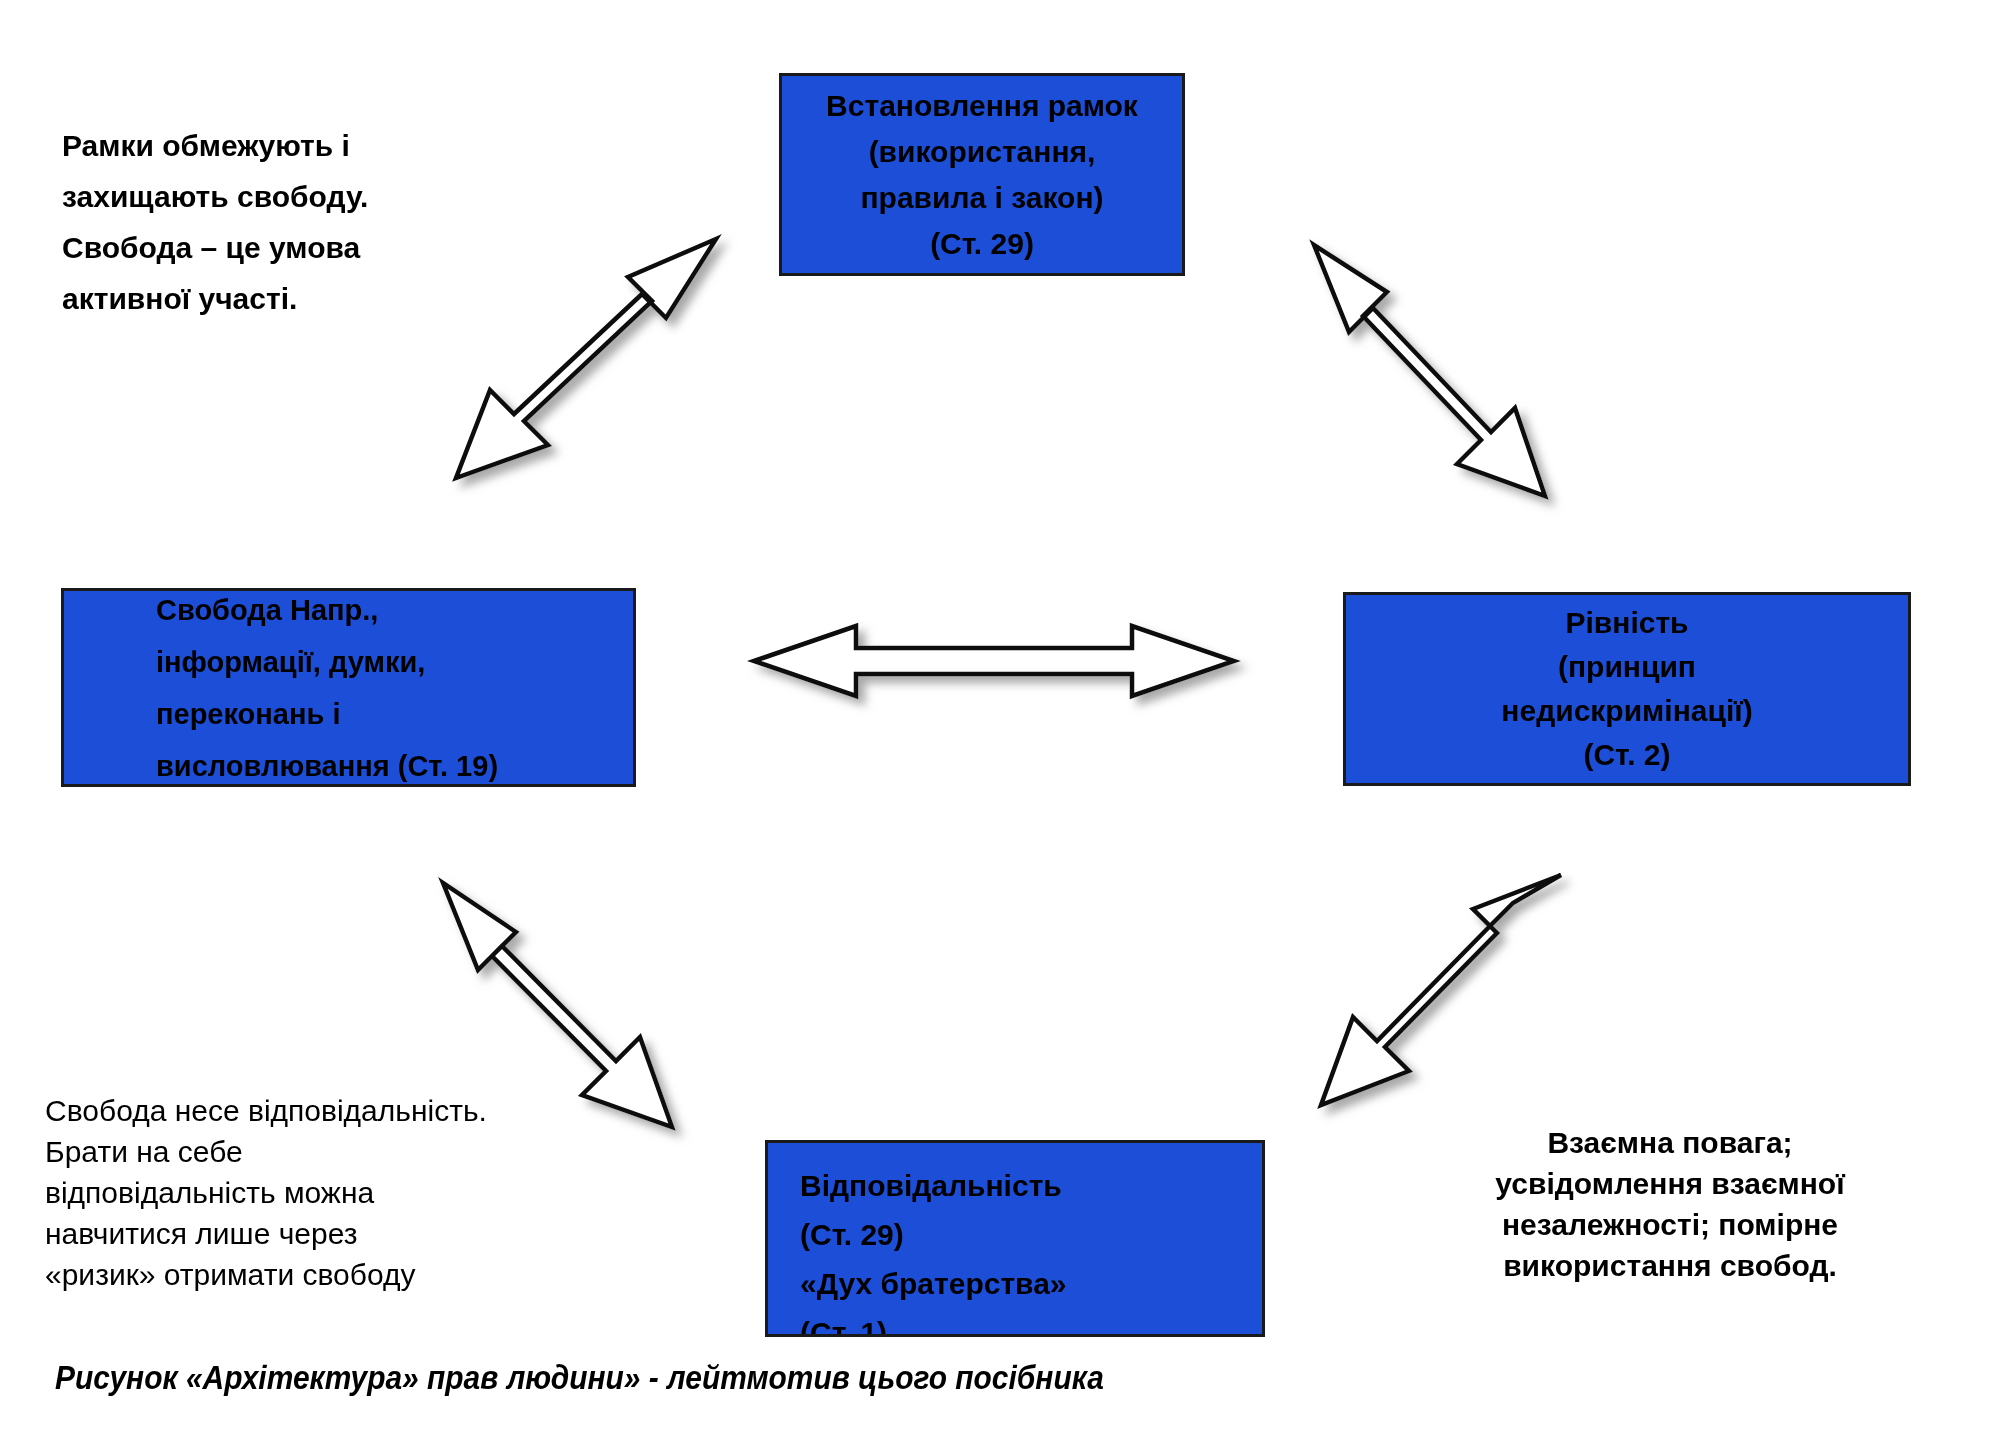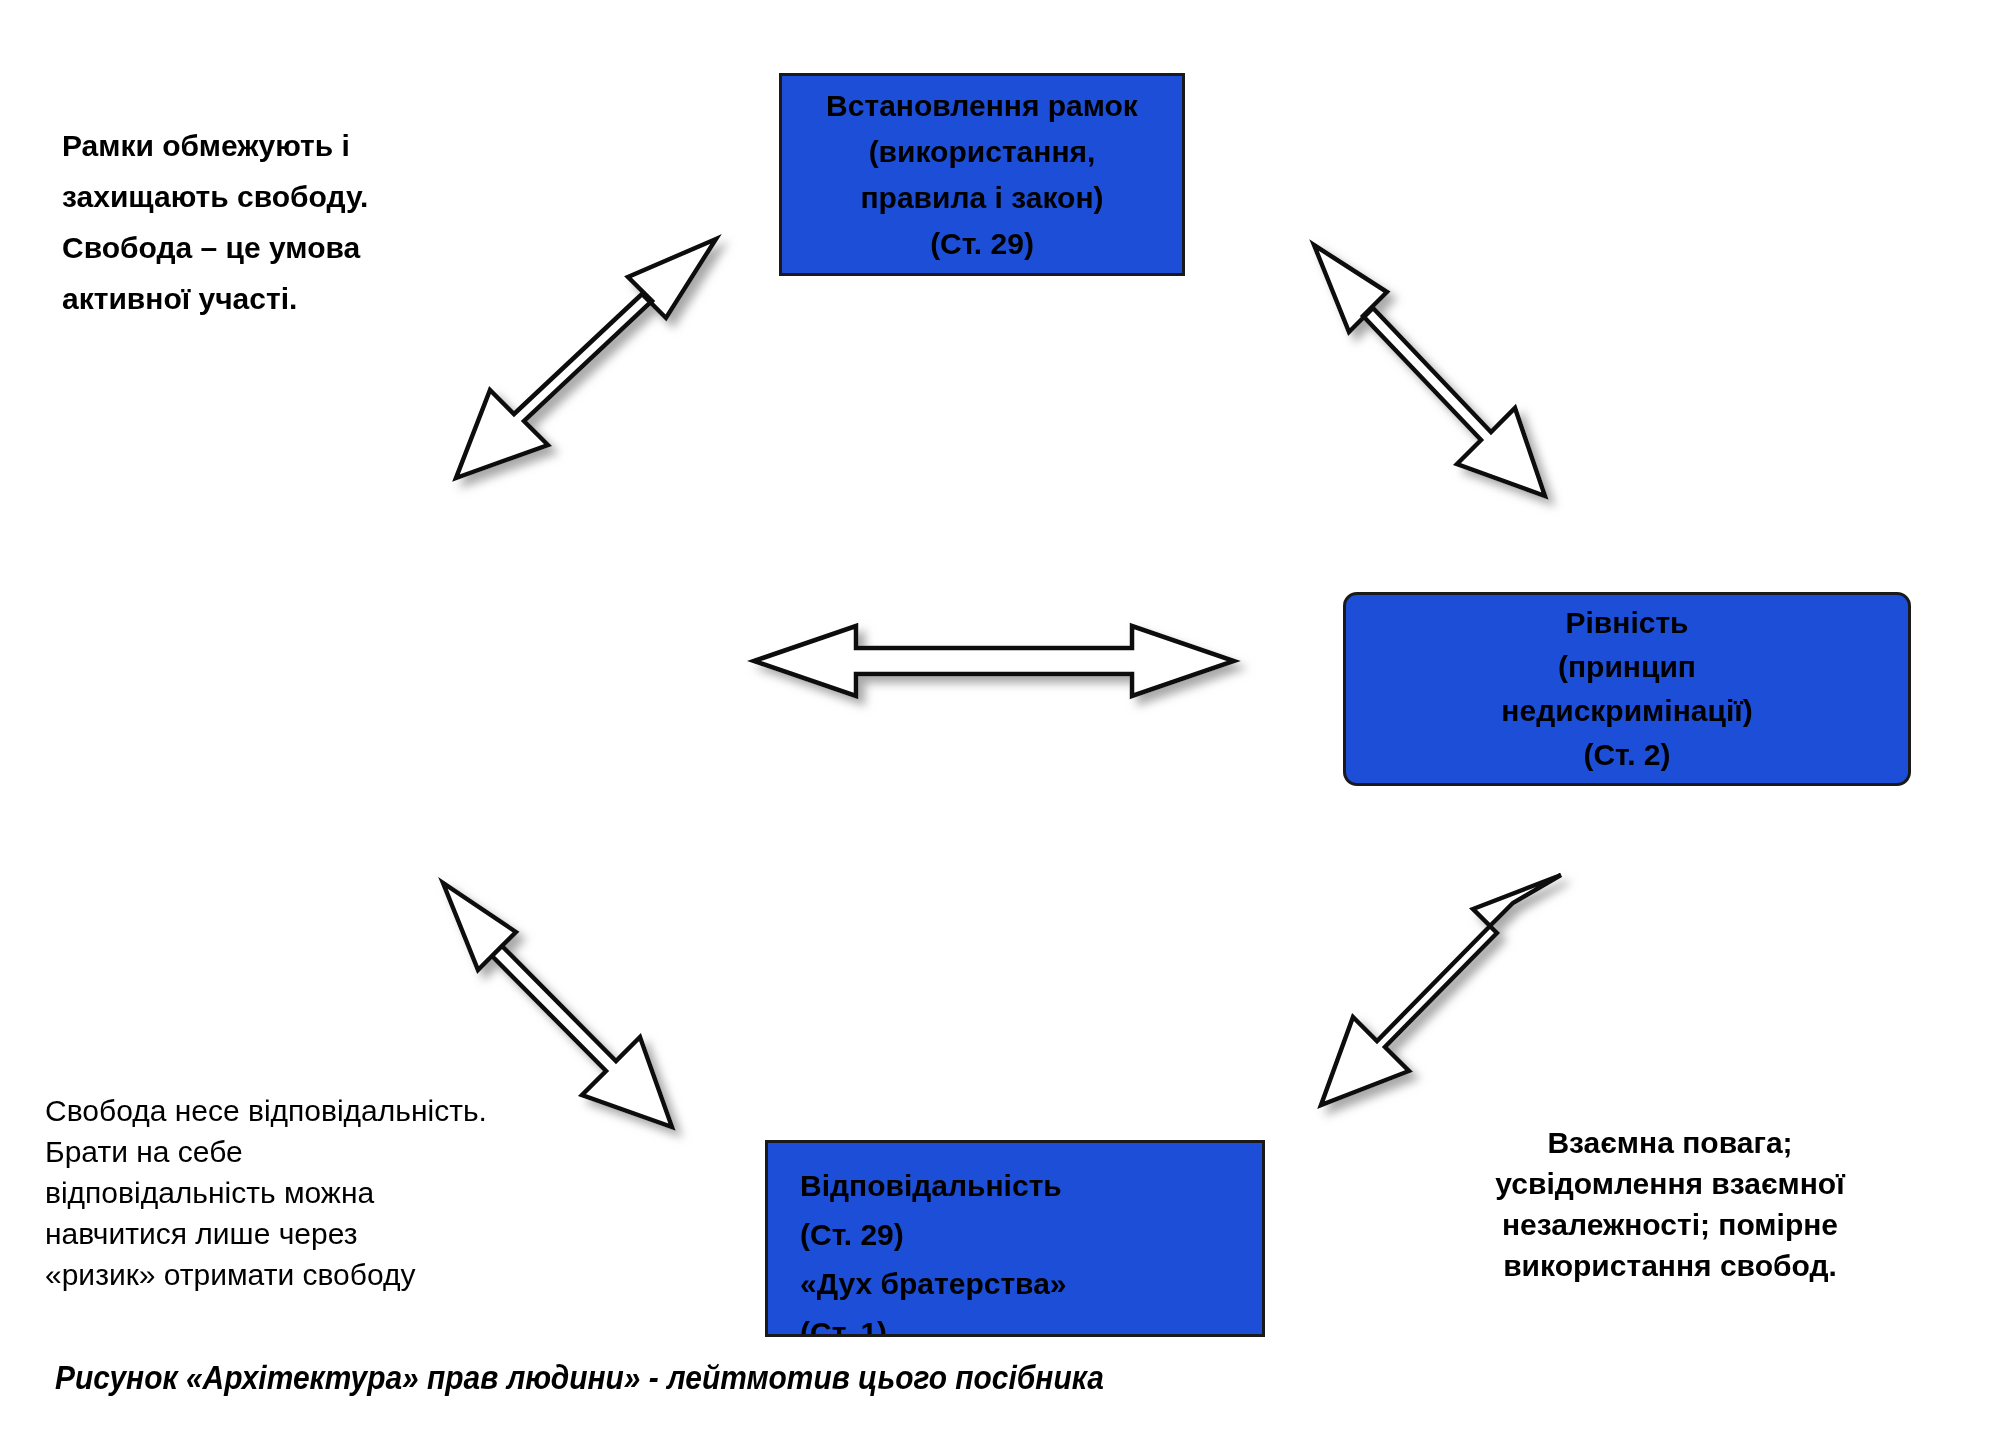--- a/index.html
+++ b/index.html
@@ -40,21 +40,21 @@
   }
   #box-freedom {
     left: 61px; top: 588px; width: 575px; height: 199px;
     align-items: flex-start; text-align: left;
     font-size: 29px; line-height: 52px;
     padding-left: 92px;
   }
   #box-equality {
     left: 1343px; top: 592px; width: 568px; height: 194px;
     align-items: center; text-align: center;
-    font-size: 30px; line-height: 44px; border-radius: 14px;
+    font-size: 30px; line-height: 44px;
   }
   #box-responsibility {
     left: 765px; top: 1140px; width: 500px; height: 197px;
     align-items: flex-start; text-align: left;
     font-size: 30px; line-height: 49px;
     padding-left: 32px;
     justify-content: flex-start;
     padding-top: 18px;
   }
   #box-responsibility .clipped {
@@ -212,20 +212,26 @@
     </g>
   </svg>
 
   <div class="node-box" id="box-framework">
     <span class="line">Встановлення рамок</span>
     <span class="line">(використання,</span>
     <span class="line">правила і закон)</span>
     <span class="line">(Ст. 29)</span>
   </div>
 
+  <div class="node-box" id="box-freedom">
+    <span class="line">Свобода Напр.,</span>
+    <span class="line">інформації, думки,</span>
+    <span class="line">переконань і</span>
+    <span class="line">висловлювання (Ст. 19)</span>
+  </div>
 
   <div class="node-box" id="box-equality">
     <span class="line">Рівність</span>
     <span class="line">(принцип</span>
     <span class="line">недискримінації)</span>
     <span class="line">(Ст. 2)</span>
   </div>
 
   <div class="node-box" id="box-responsibility">
     <span class="line">Відповідальність</span>

